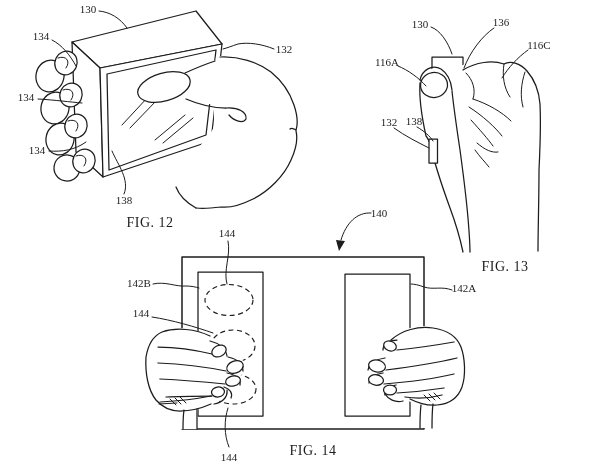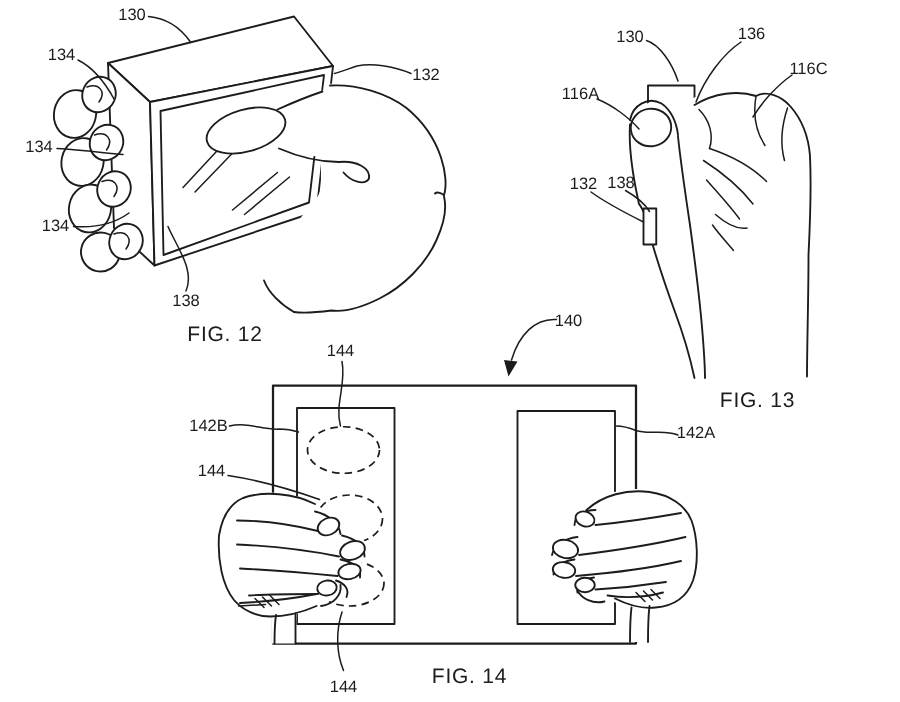--- a/index.html
+++ b/index.html
@@ -1,18 +1,18 @@
 <!DOCTYPE html>
 <html><head>
 <meta charset="utf-8">
 <style>
   html,body{margin:0;padding:0;background:#ffffff;}
   .sheet{
     position:relative;width:600px;height:468px;background:#ffffff;
-    font-family:Liberation Sans, sans-serif;overflow:hidden;
+    font-family:Liberation Serif, serif;overflow:hidden;
   }
   svg{display:block}
   .ink{stroke:#1c1c1c;fill:none;stroke-width:1.25;stroke-linecap:round;stroke-linejoin:round;}
   .ink-thin{stroke:#1c1c1c;fill:none;stroke-width:1;stroke-linecap:round;}
   .paper{fill:#ffffff;stroke:none;}
   .paper-ink{fill:#ffffff;stroke:#1c1c1c;stroke-width:1.25;stroke-linejoin:round;}
   .dashed{stroke:#1c1c1c;fill:none;stroke-width:1.15;stroke-dasharray:5 3.5;}
   .ref-label{font-size:11px;fill:#1c1c1c;text-anchor:middle;}
   .fig-caption{font-size:14px;fill:#1c1c1c;text-anchor:middle;letter-spacing:.5px;}
 </style>

